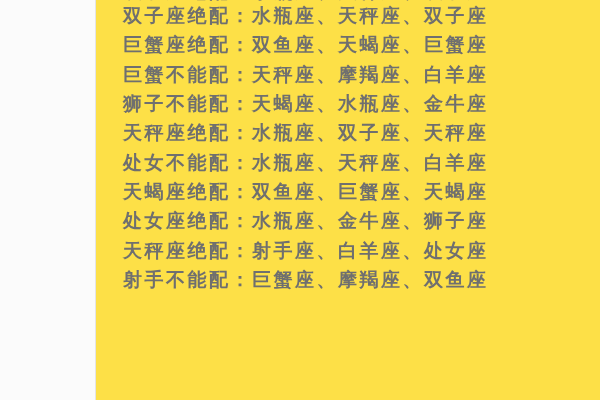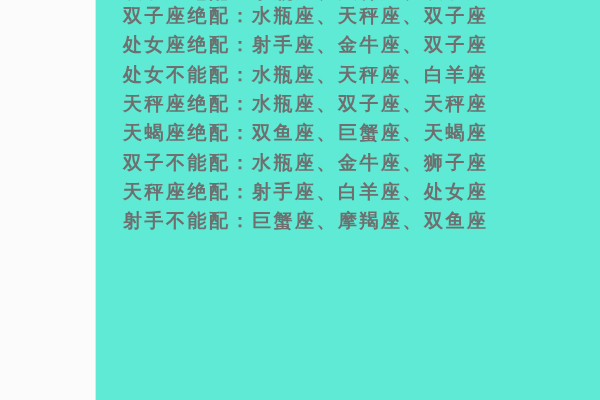--- a/index.html
+++ b/index.html
@@ -6,21 +6,21 @@
   body {
     width: 600px; height: 400px;
     background: #ffffff;
     overflow: hidden;
     font-family: "Liberation Sans", "DejaVu Sans", sans-serif;
   }
   .page {
     position: relative;
     width: 600px; height: 400px;
     overflow: hidden;
-    background: #5eead4;
+    background: #fde047;
   }
   .left-gutter {
     position: absolute;
     left: 0; top: 0;
     width: 95px; height: 400px;
     background: #fbfbfb;
     border-right: 1px solid #e4e4e4;
   }
   .rows {
     position: absolute;
@@ -52,22 +52,24 @@
 <div class="page">
 
   <div class="left-gutter"></div>
 
   <div class="top-sliver">
     <div class="row">双子座绝配：水瓶座、天秤座、双子座</div>
   </div>
 
   <div class="rows">
     <div class="row">双子座绝配：水瓶座、天秤座、双子座</div>
-    <div class="row">处女座绝配：射手座、金牛座、双子座</div>
+    <div class="row">巨蟹座绝配：双鱼座、天蝎座、巨蟹座</div>
+    <div class="row">巨蟹不能配：天秤座、摩羯座、白羊座</div>
+    <div class="row">狮子不能配：天蝎座、水瓶座、金牛座</div>
+    <div class="row">天秤座绝配：水瓶座、双子座、天秤座</div>
     <div class="row">处女不能配：水瓶座、天秤座、白羊座</div>
-    <div class="row">天秤座绝配：水瓶座、双子座、天秤座</div>
     <div class="row">天蝎座绝配：双鱼座、巨蟹座、天蝎座</div>
-    <div class="row">双子不能配：水瓶座、金牛座、狮子座</div>
+    <div class="row">处女座绝配：水瓶座、金牛座、狮子座</div>
     <div class="row">天秤座绝配：射手座、白羊座、处女座</div>
     <div class="row">射手不能配：巨蟹座、摩羯座、双鱼座</div>
   </div>
 
 </div>
 
 </body></html>

